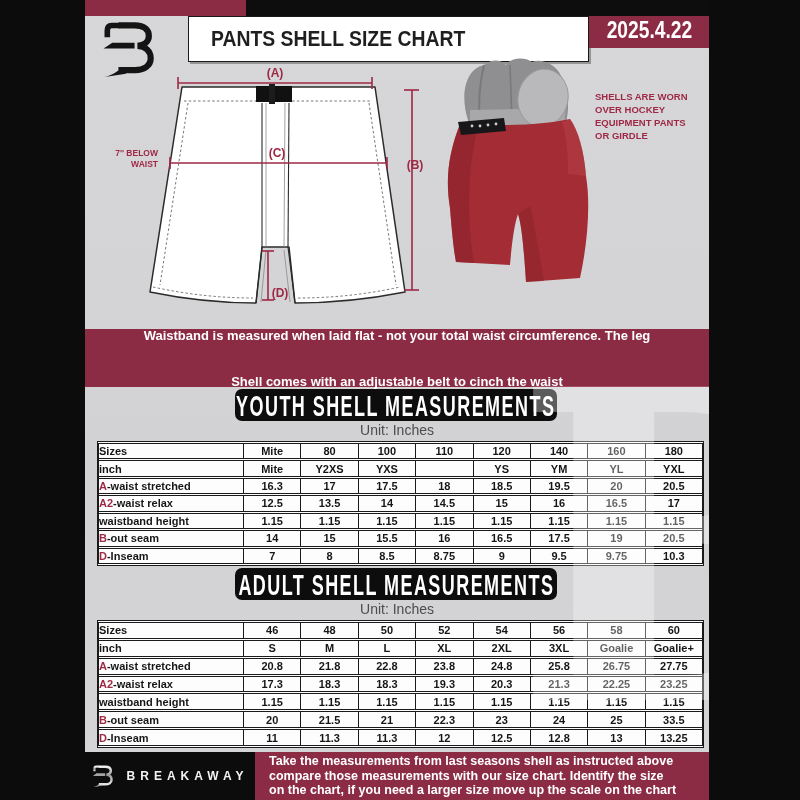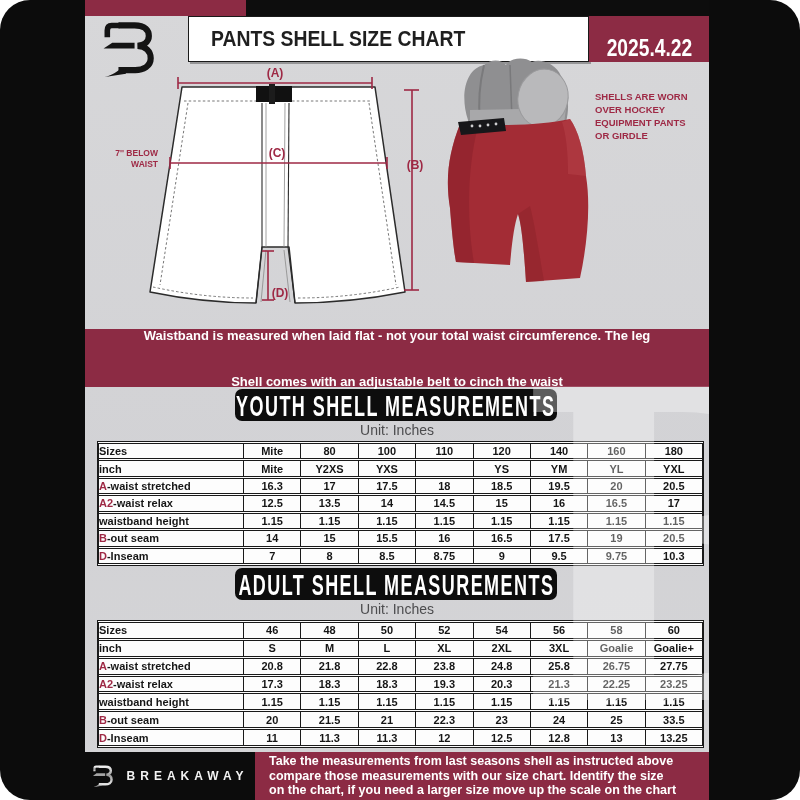--- a/index.html
+++ b/index.html
@@ -1,30 +1,30 @@
 <!DOCTYPE html>
 <html style="--maroon: #8c2b44; --line-maroon: #9e2945; --bg: #d3d3d5; --black: #0d0d0d; --shell-red: #a32c35;"><head>
 <meta charset="utf-8">
 <style>
   html,body{margin:0;padding:0;}
   body{font-family:"Liberation Sans",sans-serif;}
-  .page{position:relative;width:800px;height:800px;background:#0c0c0c;overflow:hidden;border-radius:30px;}
+  .page{position:relative;width:800px;height:800px;background:#0c0c0c;overflow:hidden;}
   .content{position:absolute;left:85px;top:0;width:624px;height:800px;
     background:linear-gradient(180deg,#d7d7d9 0%,#d2d2d5 60%,#d5d5d7 100%);overflow:hidden;}
 
   
   .strip-maroon{position:absolute;left:0;top:0;width:161px;height:16px;background:var(--maroon,#8c2b44);}
   .strip-black{position:absolute;left:161px;top:0;width:463px;height:16px;background:#0d0d0d;}
   .title-bar{position:absolute;left:103px;top:16px;width:401px;height:46px;background:#ffffff;
     border:1px solid #1a1a1a;box-sizing:border-box;display:flex;align-items:center;
     box-shadow:2px 2px 0 rgba(0,0,0,.30);}
   .title-bar .t{font-size:22px;font-weight:700;color:#1f1f1f;margin-left:22px;
     transform:scaleX(.88);transform-origin:left center;white-space:nowrap;}
-  .date-box{position:absolute;left:504px;top:16px;width:120px;height:46px;background:var(--maroon,#8c2b44);
-    display:flex;align-items:flex-end;justify-content:center;}
+  .date-box{position:absolute;left:504px;top:16px;width:120px;height:32px;background:var(--maroon,#8c2b44);
+    display:flex;align-items:flex-start;justify-content:center;}
   .date-box .t{font-size:24px;font-weight:700;color:#fff;transform:scaleX(.8);white-space:nowrap;}
   .logo{position:absolute;left:11px;top:18px;width:66px;height:62px;}
 
   
   .m-label{position:absolute;color:var(--line-maroon,#9e2945);font-weight:700;font-size:12px;text-align:center;}
   .below-waist{position:absolute;left:18px;top:148px;width:55px;text-align:right;
     color:var(--line-maroon,#9e2945);font-weight:700;font-size:8.5px;line-height:10.5px;}
   .photo-note{position:absolute;left:510px;top:90px;width:112px;color:var(--line-maroon,#9e2945);
     font-weight:700;font-size:9.5px;line-height:13px;}
 

